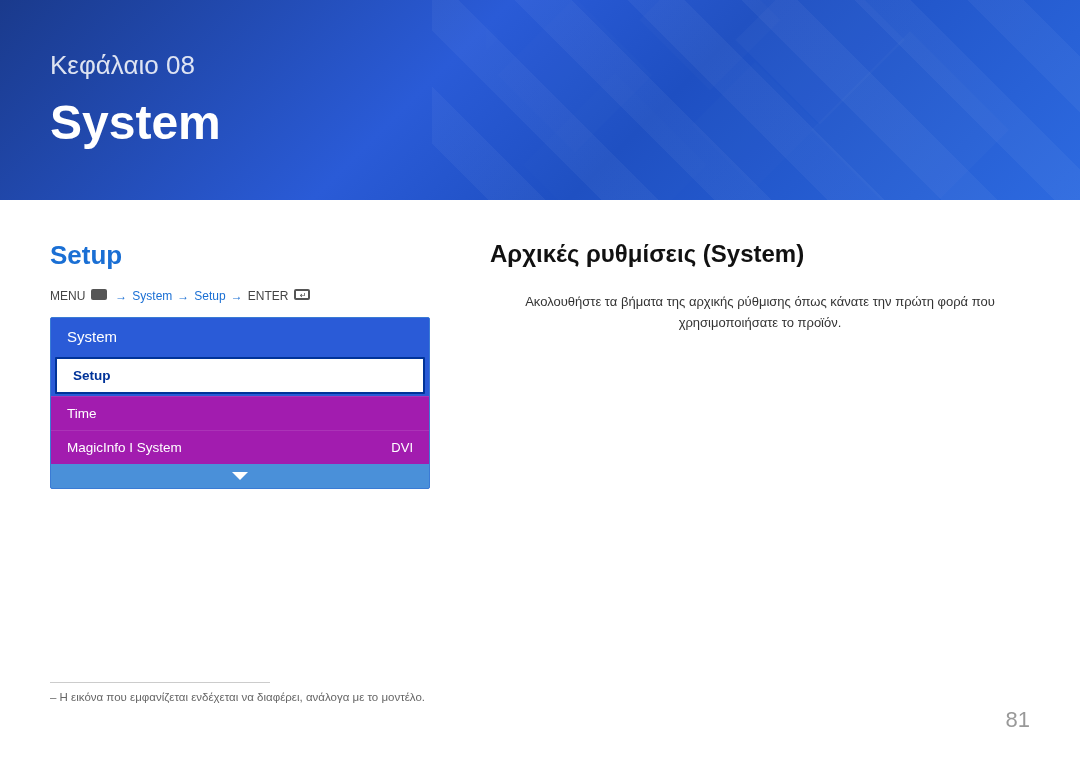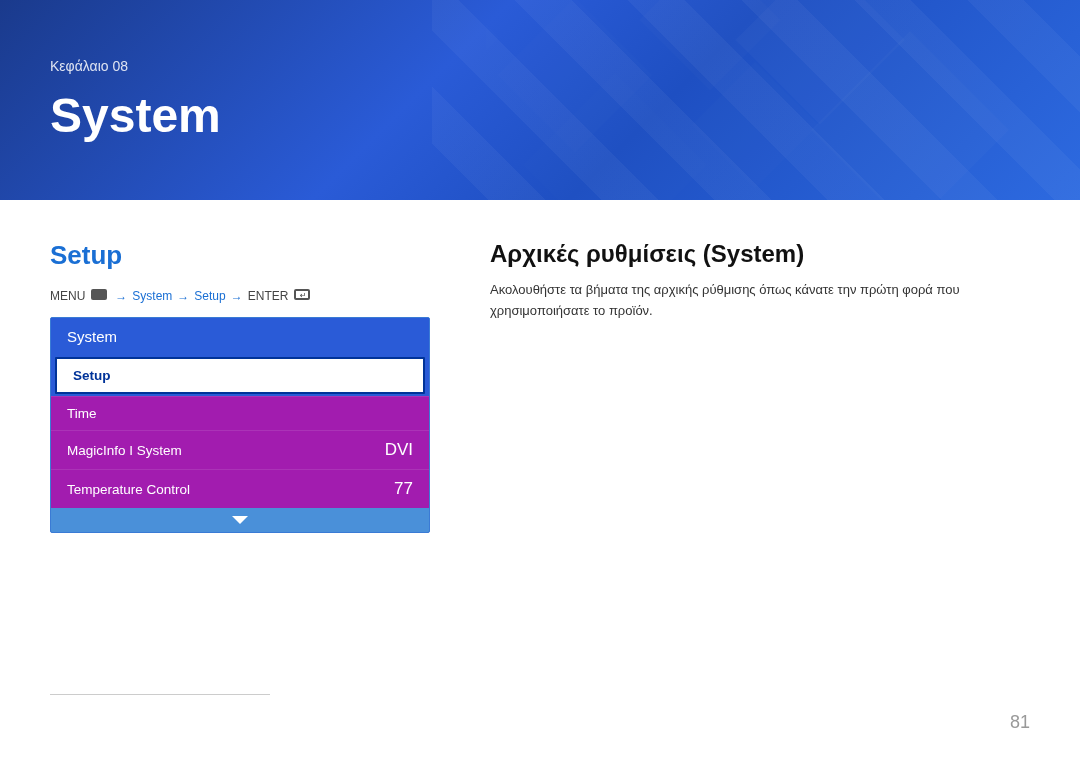--- a/index.html
+++ b/index.html
@@ -62,21 +62,21 @@
       background: rgba(255,255,255,0.3);
     }
 
     .header-text {
       position: relative;
       z-index: 2;
     }
 
     .header-subtitle {
       color: rgba(255,255,255,0.85);
-      font-size: 14px;
+      font-size: 26px;
       font-weight: 300;
       margin-bottom: 16px;
     }
 
     .header-title {
       color: #ffffff;
       font-size: 48px;
       font-weight: 600;
       line-height: 1.1;
     }
@@ -161,21 +161,21 @@
     .menu-item.selected .menu-item-label {
       color: #003399;
     }
 
     .menu-item-label {
       color: #ffffff;
     }
 
     .menu-item-value {
       color: #ffffff;
-      font-size: 17px;
+      font-size: 13px;
     }
 
     .menu-chevron {
       display: flex;
       justify-content: center;
       padding: 8px;
       background: #4a90d9;
     }
 
     .chevron-down {
@@ -188,28 +188,29 @@
 
     
     .right-column {
       flex: 1;
     }
 
     .page-heading {
       font-size: 24px;
       font-weight: 600;
       color: #111;
-      margin-bottom: 12px;
+      margin-bottom: 24px;
     }
 
     .page-description {
       font-size: 13px;
       color: #333;
       line-height: 1.6;
       max-width: 560px;
+      text-align: center;
     }
 
     
     .footer-note {
       position: absolute;
       bottom: 60px;
       left: 50px;
       right: 50px;
     }
 
@@ -223,21 +224,21 @@
     .footer-text {
       font-size: 11.5px;
       color: #666;
     }
 
     
     .page-number {
       position: absolute;
       bottom: 30px;
       right: 50px;
-      font-size: 18px;
+      font-size: 22px;
       color: #999;
       font-weight: 300;
     }
   </style>
 </head>
 <body>
 
 <div class="header-banner">
   <div class="diamonds">
     <div class="diamond" style="top:-20px; right:200px; width:120px; height:120px; background:rgba(255,255,255,0.15);"></div>
@@ -285,35 +286,32 @@
       </div>
 
       <div class="menu-item">
         <span class="menu-item-label">MagicInfo I System</span>
         <span class="menu-item-value">DVI</span>
       </div>
 
 
 
 
-      <div class="menu-item">
-        <span class="menu-item-label">Temperature Control</span>
-        <span class="menu-item-value">77</span>
-      </div>
 
       <div class="menu-chevron">
         <div class="chevron-down"></div>
       </div>
     </div>
   </div>
 
   <div class="right-column">
     <h2 class="page-heading">Αρχικές ρυθμίσεις (System)</h2>
     <p class="page-description">Ακολουθήστε τα βήματα της αρχικής ρύθμισης όπως κάνατε την πρώτη φορά που χρησιμοποιήσατε το προϊόν.</p>
   </div>
 
 </div>
 
 <div class="footer-note">
   <div class="footer-line"></div>
+  <div class="footer-text">– Η εικόνα που εμφανίζεται ενδέχεται να διαφέρει, ανάλογα με το μοντέλο.</div>
 </div>
 
 <div class="page-number">81</div>
 
 </body></html>

